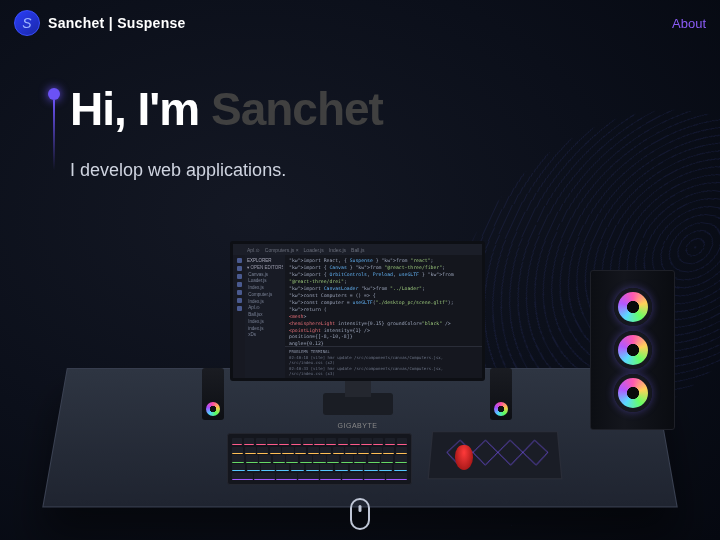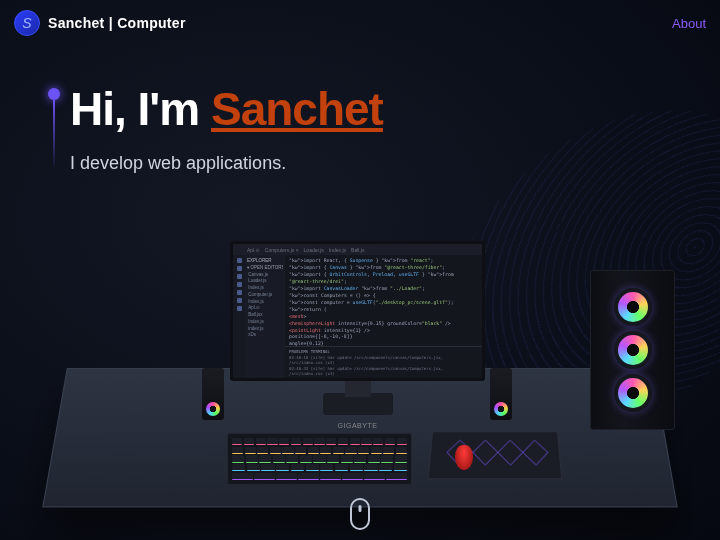--- a/index.html
+++ b/index.html
@@ -15,22 +15,22 @@
 .about { font-size:13px; color:#8b5cf6; cursor:pointer; }
 .swirl { position:absolute; right:-60px; top:110px; width:320px; height:320px; pointer-events:none; opacity:.55; z-index:1;}
 .swirl::before { content:""; position:absolute; inset:0; border-radius:50%;
   background:repeating-radial-gradient(circle at 70% 40%, rgba(80,90,200,.25) 0 1px, transparent 1px 8px);
   transform:skewX(-18deg) rotate(8deg); filter:blur(.2px);
 }
 .dot { position:absolute; left:48px; top:88px; width:12px; height:12px; border-radius:50%; background:#6b52f5; box-shadow:0 0 10px #6b52f5; z-index:4;}
 .vline { position:absolute; left:53px; top:100px; width:2px; height:70px; background:linear-gradient(#6b52f5,transparent); z-index:4;}
 .hero { position:absolute; left:70px; top:82px; z-index:4; }
 .h1 { font-size:46px; font-weight:900; letter-spacing:-1px; }
-.h1 .accent { color:#c2410c;text-decoration:underline; }
-.sub { margin-top:15px; font-size:18px; color:#cfd4e0; font-weight:500; line-height:1.35;}
+.h1 .accent { color:#404040; }
+.sub { margin-top:22px; font-size:18px; color:#cfd4e0; font-weight:500; line-height:1.35;}
 .desk { position:absolute; left:55px; bottom:30px; width:610px; height:150px; background:linear-gradient(180deg,#2e3542 0%,#1f2430 100%); transform:perspective(700px) rotateX(22deg); border:1px solid #3a4152; box-shadow:0 30px 40px rgba(0,0,0,.5); z-index:2;}
 .monitor { position:absolute; left:230px; bottom:125px; width:255px; height:170px; z-index:3;}
 .stand { position:absolute; left:50%; bottom:0; width:70px; height:22px; background:#1a1d24; border-radius:3px; transform:translateX(-50%);}
 .neck { position:absolute; left:50%; bottom:18px; width:26px; height:20px; background:#24272f; transform:translateX(-50%);}
 .screen { position:absolute; left:0; bottom:34px; width:255px; height:140px; background:#14161d; border:3px solid #0d0f14; border-radius:3px; display:flex; flex-direction:column; overflow:hidden;}
 .mon-label { position:absolute; bottom:-14px; left:50%; transform:translateX(-50%); font-size:7px; color:#888; letter-spacing:.5px;}
 .editor-top { height:11px; display:flex; background:#1b1e28; font-size:5px; color:#8a8f9d; align-items:center; gap:5px; padding-left:14px;}
 .editor-top span { opacity:.7;}
 .editor-body { flex:1; display:flex; }
 .side { width:12px; background:#171922; display:flex; flex-direction:column; align-items:center; padding-top:3px; gap:3px;}
@@ -53,21 +53,21 @@
 .pad svg { width:100%; height:100%; }
 .scroll { position:absolute; left:50%; bottom:10px; width:20px; height:32px; border:2px solid #bfc6d6; border-radius:11px; transform:translateX(-50%); z-index:5;}
 .scroll::after { content:""; position:absolute; top:5px; left:50%; width:3px; height:7px; background:#bfc6d6; border-radius:2px; transform:translateX(-50%);}
 </style>
 </head>
 <body>
 
 <div class="header">
   <div class="brand">
     <div class="logo-circ">S</div>
-    <div class="brand-text">Sanchet | Computer</div>
+    <div class="brand-text">Sanchet | Suspense</div>
   </div>
   <div class="about">About</div>
 </div>
 
 <div class="swirl"></div>
 
 <div class="dot"></div>
 <div class="vline"></div>
 
 <div class="hero">

